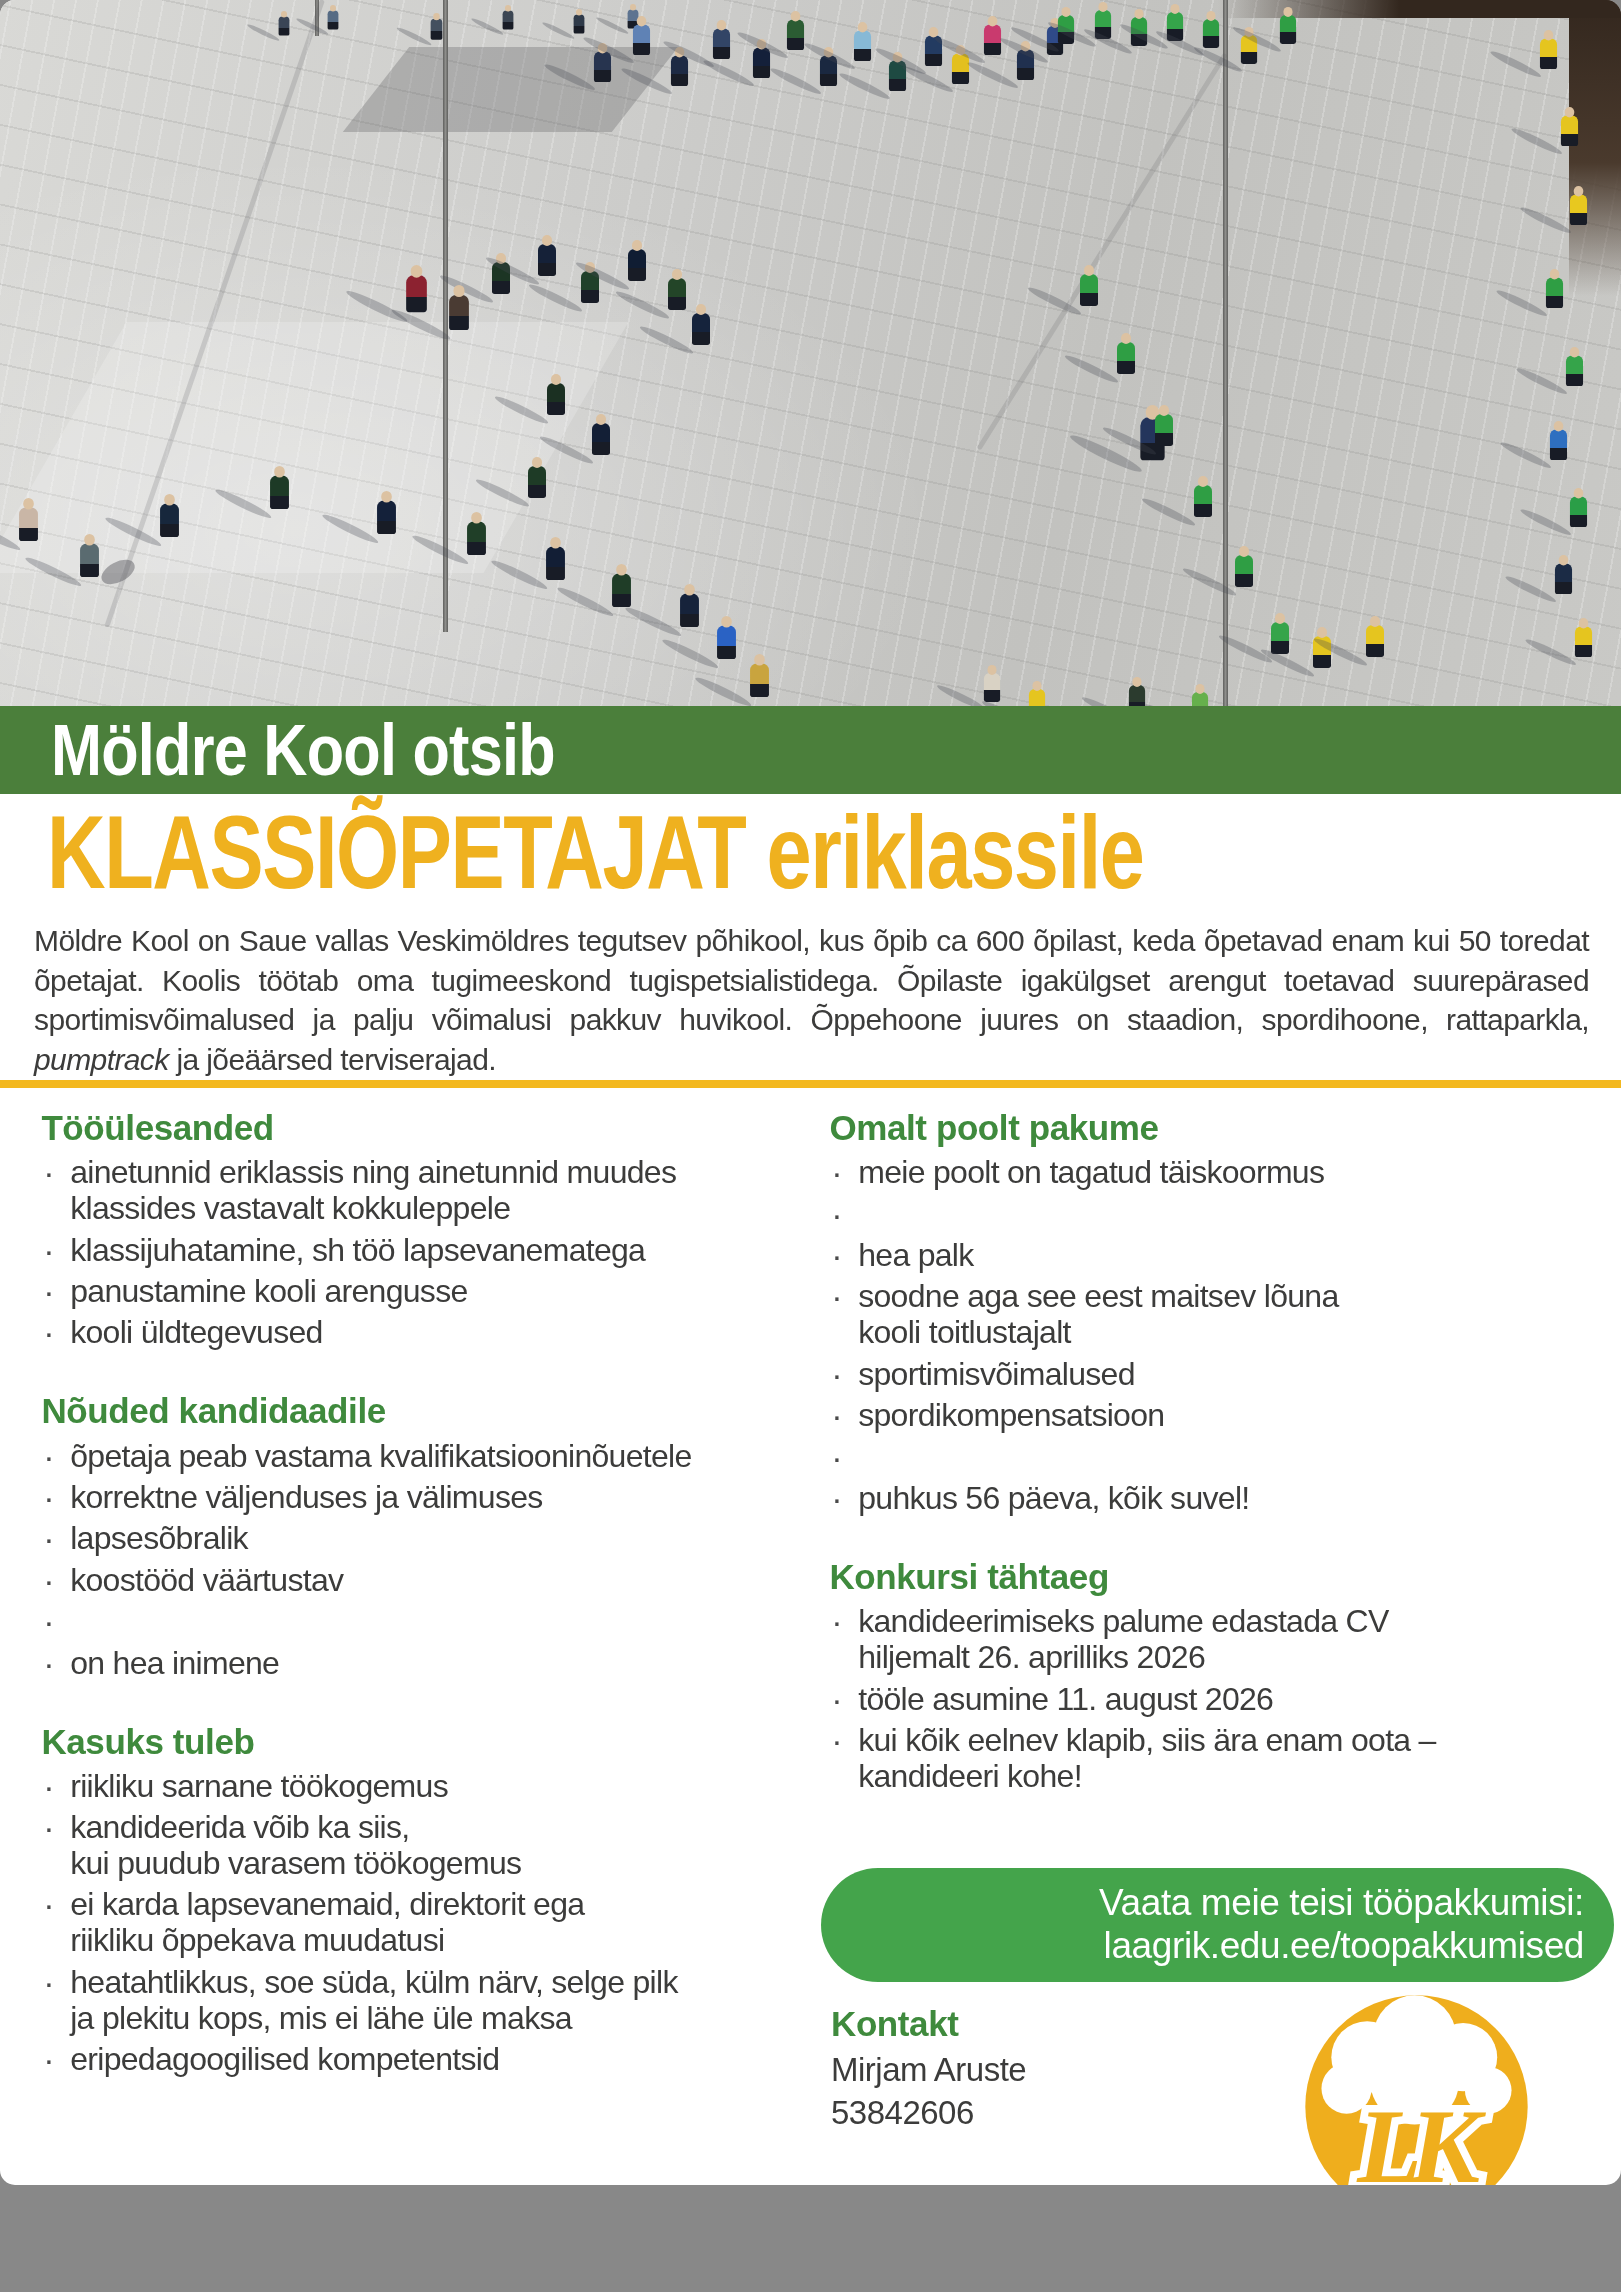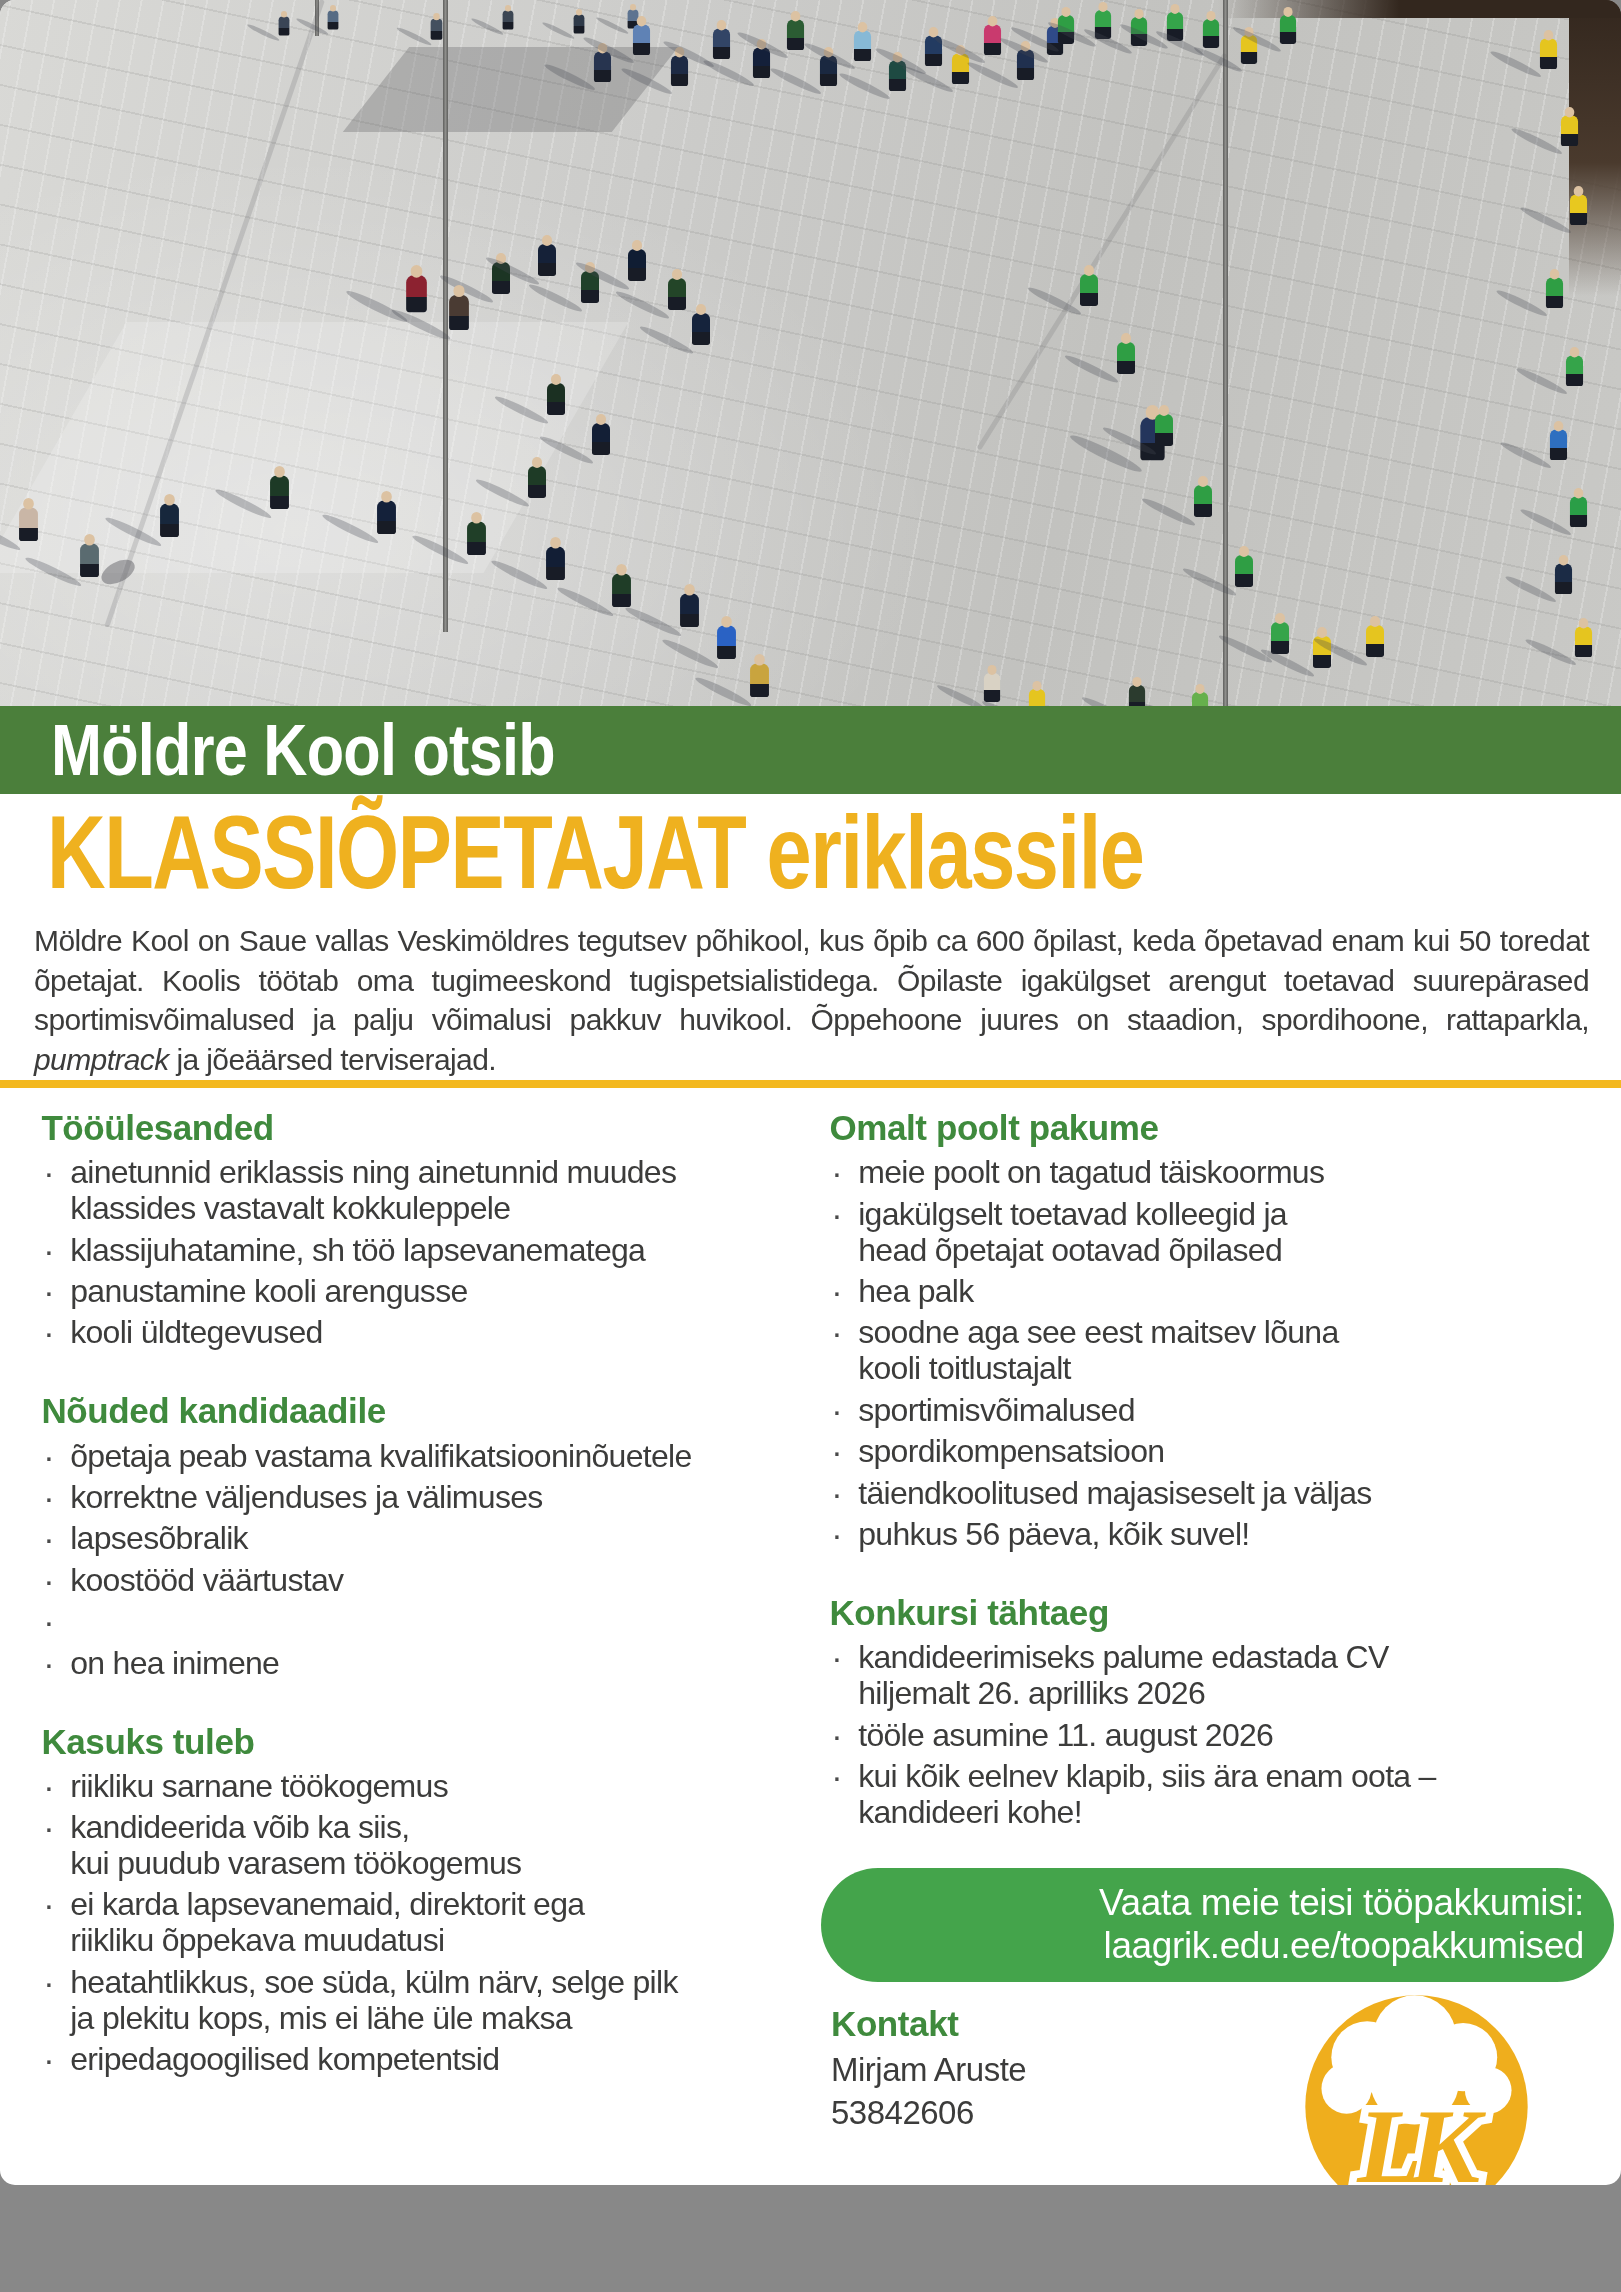--- a/index.html
+++ b/index.html
@@ -410,43 +410,40 @@
       </div>
     </div>
   <div class="col col-right">
       <h3 class="sec-h">Omalt poolt pakume</h3>
       <div class="bullet">
         <span class="dot">·</span>
         <span class="btxt">meie poolt on tagatud täiskoormus</span>
       </div>
       <div class="bullet">
         <span class="dot">·</span>
-        <span class="btxt">igakülgselt toetavad kolleegid ja
-head õpetajat ootavad õpilased</span>
       </div>
       <div class="bullet">
         <span class="dot">·</span>
         <span class="btxt">hea palk</span>
       </div>
       <div class="bullet">
         <span class="dot">·</span>
         <span class="btxt">soodne aga see eest maitsev lõuna
 kooli toitlustajalt</span>
       </div>
       <div class="bullet">
         <span class="dot">·</span>
         <span class="btxt">sportimisvõimalused</span>
       </div>
       <div class="bullet">
         <span class="dot">·</span>
         <span class="btxt">spordikompensatsioon</span>
       </div>
       <div class="bullet">
         <span class="dot">·</span>
-        <span class="btxt">täiendkoolitused majasiseselt ja väljas</span>
       </div>
       <div class="bullet">
         <span class="dot">·</span>
         <span class="btxt">puhkus 56 päeva, kõik suvel!</span>
       </div>
       <h3 class="sec-h">Konkursi tähtaeg</h3>
       <div class="bullet">
         <span class="dot">·</span>
         <span class="btxt">kandideerimiseks palume edastada CV
 hiljemalt 26. aprilliks 2026</span>

